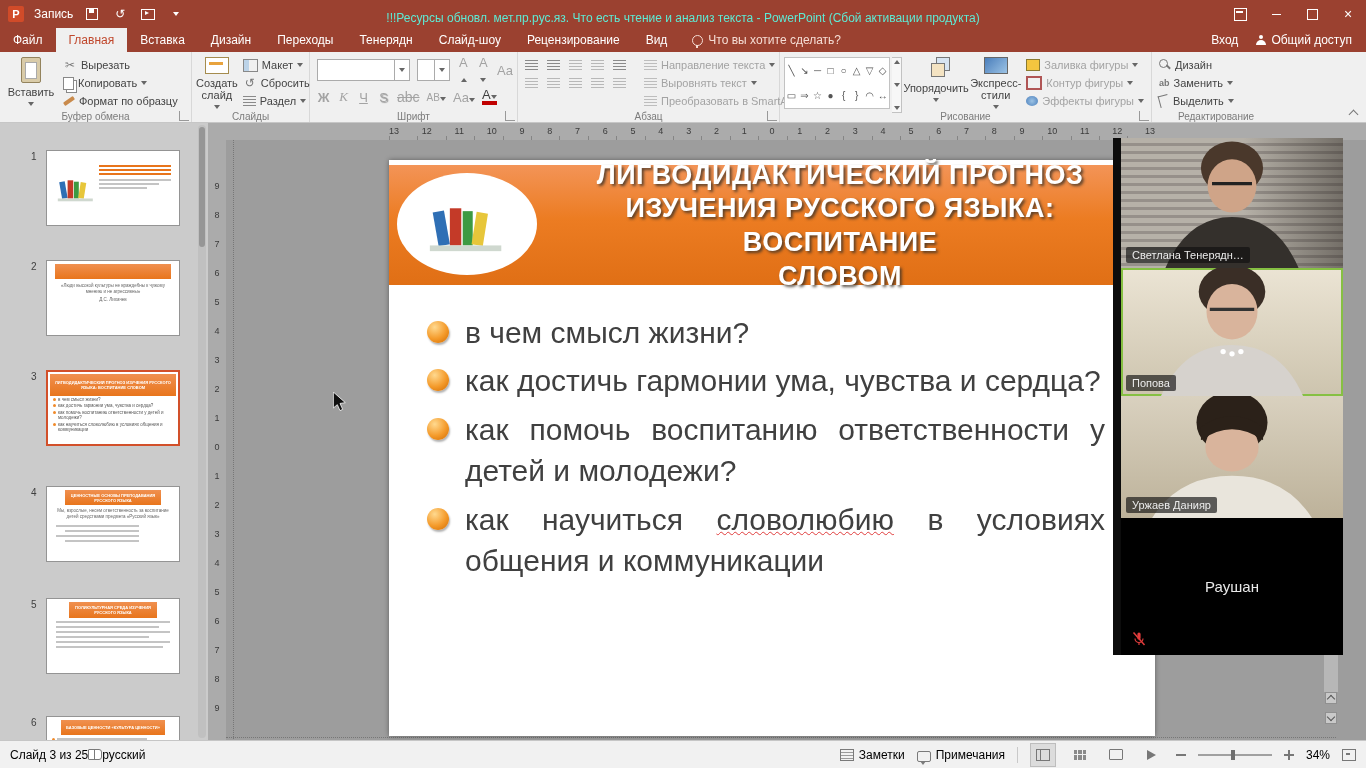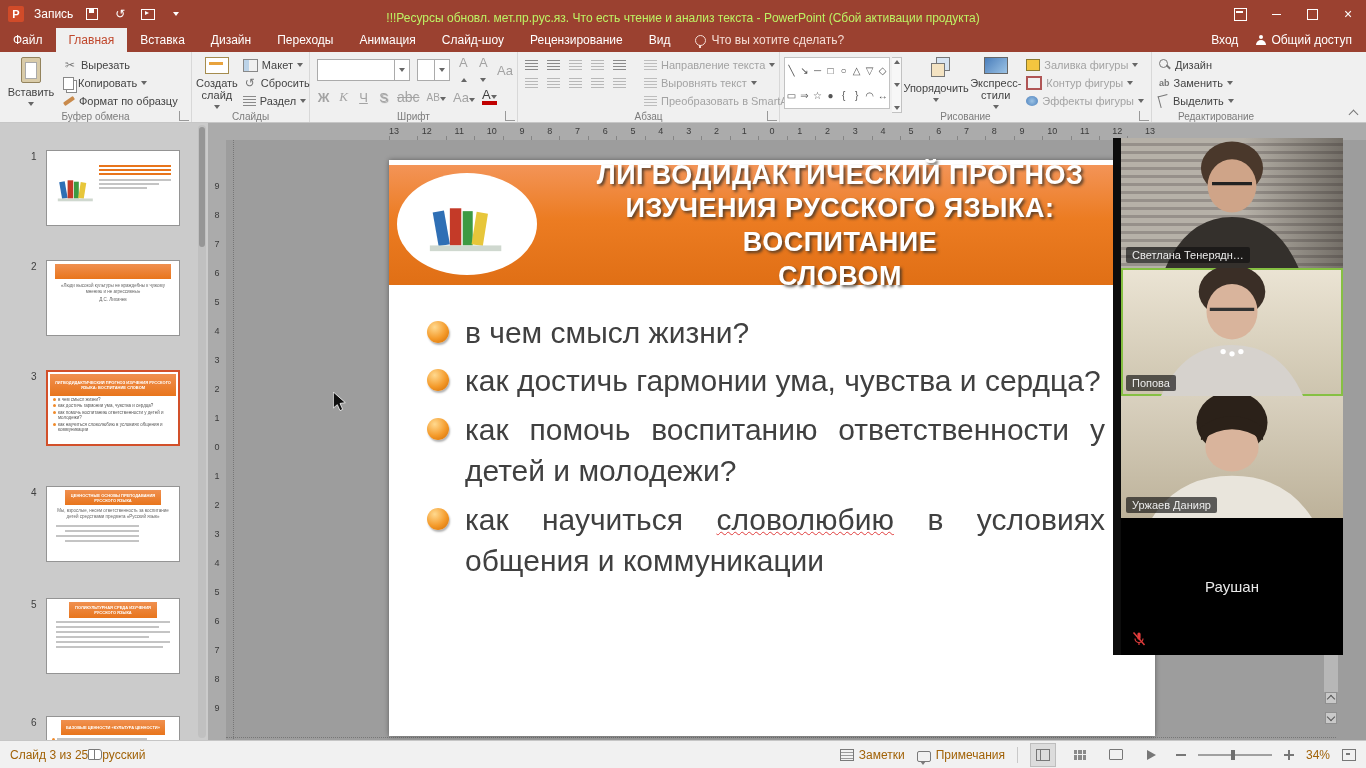--- a/index.html
+++ b/index.html
@@ -13,21 +13,21 @@
   .appicon{width:16px;height:16px;background:#d14b29;border-radius:2px;display:flex;align-items:center;
            justify-content:center;font-size:11px;font-weight:bold;color:#fff;}
   .qbtn{width:18px;height:18px;display:flex;align-items:center;justify-content:center;cursor:default;}
   .ic-save{width:10px;height:10px;border:1px solid #fff;position:relative;}
   .ic-save:after{content:"";position:absolute;left:2px;top:0;width:5px;height:4px;background:#fff;}
   .ic-show{width:12px;height:9px;border:1px solid #fff;position:relative;}
   .ic-show:after{content:"";position:absolute;left:3px;top:1.5px;border-left:4px solid #fff;
                  border-top:2.5px solid transparent;border-bottom:2.5px solid transparent;}
   .caret{display:inline-block;width:0;height:0;border-left:3px solid transparent;border-right:3px solid transparent;border-top:4px solid #666;}
   .caret.w{border-top-color:#fff;}
-  .wtitle{position:absolute;left:50%;transform:translateX(-50%);white-space:nowrap;font-size:12px;color:#bef264;margin-top:8px;}
+  .wtitle{position:absolute;left:50%;transform:translateX(-50%);white-space:nowrap;font-size:12px;color:#5eead4;margin-top:8px;}
   .wincontrols{margin-left:auto;display:flex;height:100%;}
   .winbtn{width:36px;height:100%;display:flex;align-items:center;justify-content:center;font-size:14px;color:#fff;}
   .ic-ribbonopts{width:11px;height:11px;border:1px solid #fff;position:relative;}
   .ic-ribbonopts:after{content:"";position:absolute;left:1px;top:2px;width:7px;height:2px;background:#fff;}
   .ic-min{width:9px;height:1px;background:#fff;}
   .ic-restore{width:9px;height:9px;border:1px solid #fff;}
 
   
   .tabrow{position:absolute;left:0;top:28px;right:0;height:24px;background:#9b4130;display:flex;
           align-items:stretch;font-size:12px;color:#fff;z-index:40;}
@@ -163,21 +163,21 @@
       linear-gradient(90deg,rgba(0,0,0,0) 55%,rgba(35,30,25,.45)),
       repeating-linear-gradient(180deg,#b6b1a8 0 5px,#96908a 5px 8px);}
   .t2{top:130px;height:128px;background:linear-gradient(180deg,#ebe4d4,#cdc4ae);box-shadow:inset 0 0 0 2px #86c043;}
   .t3{top:258px;height:122px;background:linear-gradient(180deg,#d9d1bf,#bdb29a);}
   .t4{top:380px;height:137px;background:#000;display:flex;align-items:center;justify-content:center;}
   .bigname{color:#e8e8e8;font-size:15px;}
   .micmuted{position:absolute;left:10px;bottom:8px;width:16px;height:16px;}
 
   
   .statusbar{position:absolute;left:0;right:0;bottom:0;height:27px;background:#f1f1f1;border-top:1px solid #c6c6c6;
-             display:flex;align-items:center;padding:0 10px;font-size:12px;color:#a16207;z-index:40;}
+             display:flex;align-items:center;padding:0 10px;font-size:12px;color:#000000;z-index:40;}
   .book-ic{width:12px;height:9px;border:1px solid #7a7a7a;border-radius:1px 3px 3px 1px;position:relative;background:#fff;}
   .book-ic:after{content:"";position:absolute;left:5px;top:0;bottom:0;width:1px;background:#7a7a7a;}
   .sbright{margin-left:auto;display:flex;align-items:center;gap:12px;}
   .notes-ic{width:12px;height:10px;border:1px solid #7a7a7a;background:repeating-linear-gradient(180deg,transparent 0 2px,#9a9a9a 2px 3px);}
   .bubble-ic{width:12px;height:9px;border:1px solid #7a7a7a;border-radius:2px;position:relative;}
   .bubble-ic:after{content:"";position:absolute;left:2px;bottom:-4px;border-left:3px solid transparent;
                    border-right:3px solid transparent;border-top:4px solid #7a7a7a;}
   .vsep{width:1px;height:16px;background:#c9c9c9;}
   .viewbtn{width:24px;height:22px;display:flex;align-items:center;justify-content:center;}
   .viewbtn.pressed{background:#dcdcdc;border:1px solid #bdbdbd;}
@@ -242,21 +242,21 @@
         </span>
     </div>
   </div>
 
   <div class="tabrow">
     <div class="tab">Файл</div>
     <div class="tab active">Главная</div>
     <div class="tab">Вставка</div>
     <div class="tab">Дизайн</div>
     <div class="tab">Переходы</div>
-    <div class="tab">Анимация</div>
+    <div class="tab">Тенерядн</div>
     <div class="tab">Слайд-шоу</div>
     <div class="tab">Рецензирование</div>
     <div class="tab">Вид</div>
     <div class="tellme">
       <span class="bulb"></span>
       <span>Что вы хотите сделать?</span>
     </div>
     <div class="tabright">
       <span>Вход</span>
       <span style="display:flex;align-items:center;gap:5px;">

